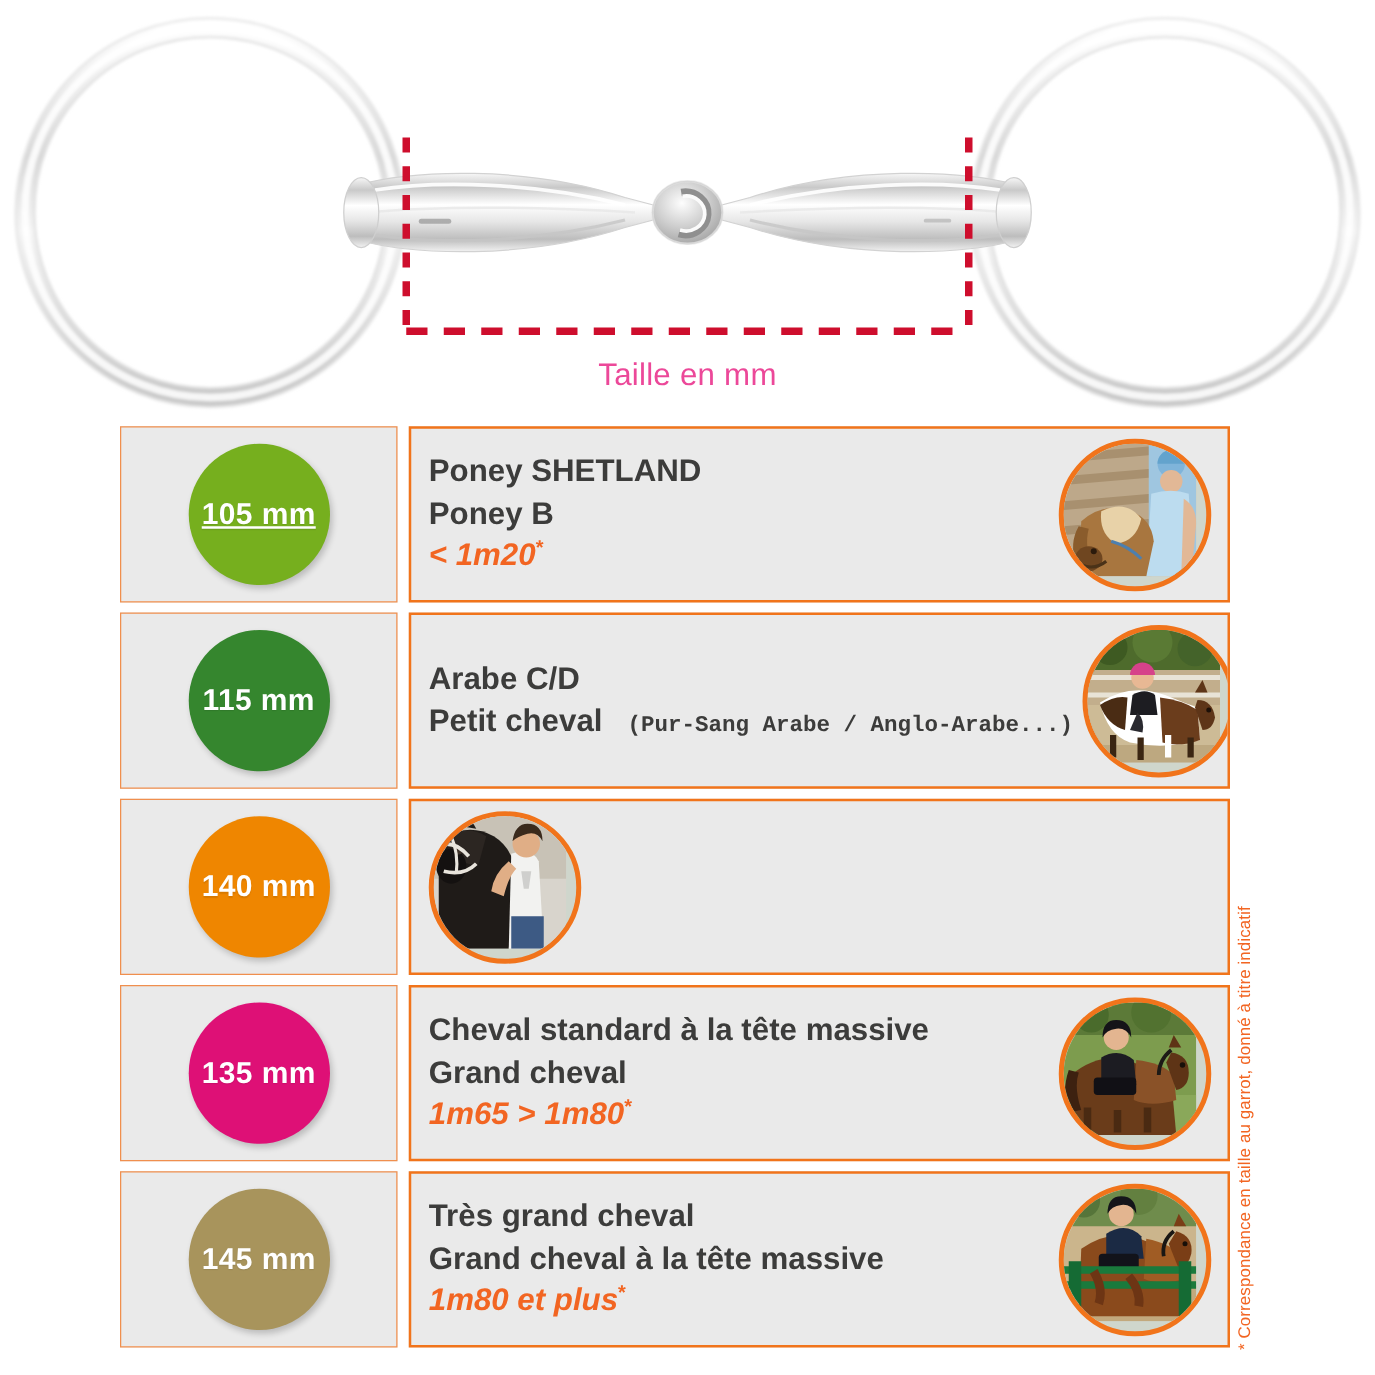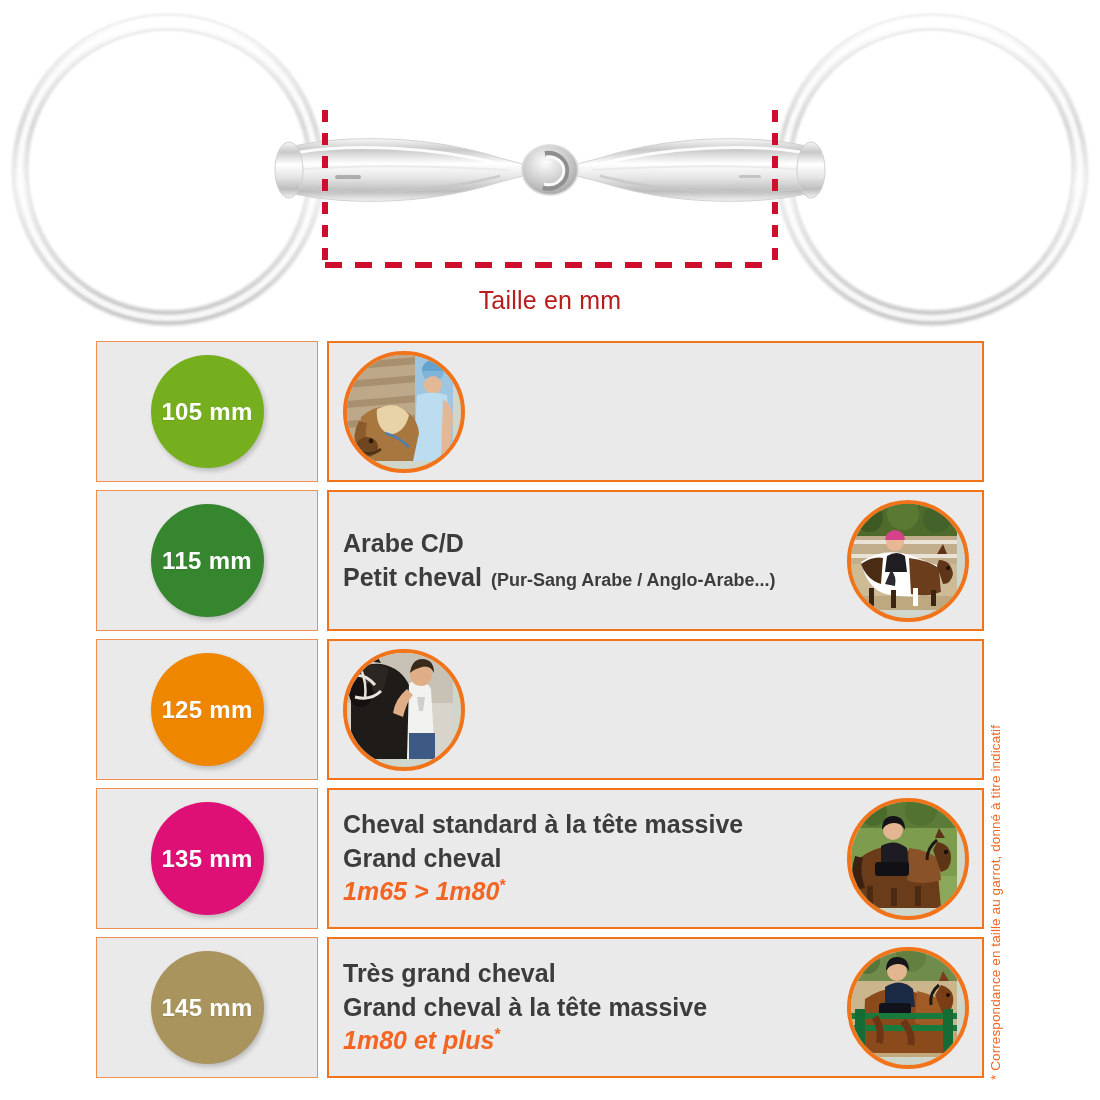--- a/index.html
+++ b/index.html
@@ -26,21 +26,21 @@
   }
   #bit-svg { display: block; }
 
   .measure-label {
     position: absolute;
     left: 0;
     top: 286px;
     width: 1100px;
     text-align: center;
     font-size: 25px;
-    color: #b91c1c;
+    color: #ec4899;
     letter-spacing: .2px;
     font-family: "Liberation Sans", sans-serif;
   }
 
   
   #size-table {
     position: absolute;
     left: 96px;
     top: 341px;
     width: 888px;
@@ -220,25 +220,38 @@
     </g>
   </svg>
 
   <div class="measure-label">Taille en mm</div>
 </div>
 
 <div id="size-table">
 
   <div class="size-row">
     <div class="swatch-cell">
-      <div class="swatch-circle" style="background: rgb(118, 175, 30);">
+      <div class="swatch-circle" style="background: rgb(118, 175, 30); text-decoration: underline;">
         <span>105 mm</span>
       </div>
     </div>
     <div class="info-cell">
+      <div class="info-text">
+        <div class="line-main">
+          <span>Poney SHETLAND</span>
+          
+        </div>
+        <div class="line-main">
+          <span>Poney B</span>
+          
+        </div>
+        <div class="line-range">
+          <span>&lt; 1m20</span><span class="ast">*</span>
+        </div>
+      </div>
       <div class="thumb">
         <svg width="106" height="106" viewBox="0 0 106 106">
           <rect width="106" height="106" fill="#c9b79a"></rect>
           <rect x="0" y="0" width="70" height="106" fill="#bda88a"></rect>
           <path d="M0 8 L70 2 L70 9 L0 15 Z" fill="#a8906f"></path>
           <path d="M0 26 L70 20 L70 27 L0 33 Z" fill="#a8906f"></path>
           <path d="M0 46 L70 40 L70 47 L0 53 Z" fill="#a8906f"></path>
           <path d="M0 66 L70 60 L70 67 L0 73 Z" fill="#a8906f"></path>
           <rect x="68" y="0" width="38" height="106" fill="#9fc6e0"></rect>
           <circle cx="86" cy="16" r="11" fill="#7fb4da"></circle>
@@ -265,21 +278,21 @@
       </div>
     </div>
     <div class="info-cell">
       <div class="info-text">
         <div class="line-main">
           <span>Arabe C/D</span>
           
         </div>
         <div class="line-main">
           <span>Petit cheval</span>
-          <span class="sub" style="margin-left: 2px;">(Pur-Sang Arabe / Anglo-Arabe...)</span>
+          <span class="sub" style="margin-left: 13px; font-family: Liberation Mono, monospace;">(Pur-Sang Arabe / Anglo-Arabe...)</span>
         </div>
       </div>
       <div class="thumb">
         <svg width="106" height="106" viewBox="0 0 106 106">
           <rect width="106" height="106" fill="#b9a37e"></rect>
           <rect x="0" y="0" width="106" height="34" fill="#4e6b2c"></rect>
           <circle cx="18" cy="14" r="14" fill="#3e5a22"></circle>
           <circle cx="52" cy="10" r="16" fill="#5a7a34"></circle>
           <circle cx="86" cy="15" r="14" fill="#44632a"></circle>
           <rect x="0" y="32" width="106" height="30" fill="#c2ae8c"></rect>
@@ -302,21 +315,21 @@
           <path d="M34 36 a10 10 0 0 1 20 0 z" fill="#d6428a"></path>
           <path d="M40 66 q6 6 4 16 l-10 -2 z" fill="#2a2a30"></path>
         </svg>
       </div>
     </div>
   </div>
 
   <div class="size-row">
     <div class="swatch-cell">
       <div class="swatch-circle" style="background: rgb(239, 134, 0);">
-        <span>125 mm</span>
+        <span>140 mm</span>
       </div>
     </div>
     <div class="info-cell">
       <div class="thumb">
         <svg width="106" height="106" viewBox="0 0 106 106">
           <rect width="106" height="106" fill="#d8d4cc"></rect>
           <rect x="0" y="0" width="106" height="50" fill="#c8c2b6"></rect>
           <path d="M4 20 q22 -16 44 -4 q16 10 18 32 l-6 58 h-56 z" fill="#1f1b18"></path>
           <path d="M10 18 q16 -12 32 -2 l-6 22 q-16 4 -26 -20 z" fill="#2c2622"></path>
           <path d="M6 14 l2 -14 l10 12 z" fill="#1f1b18"></path>

